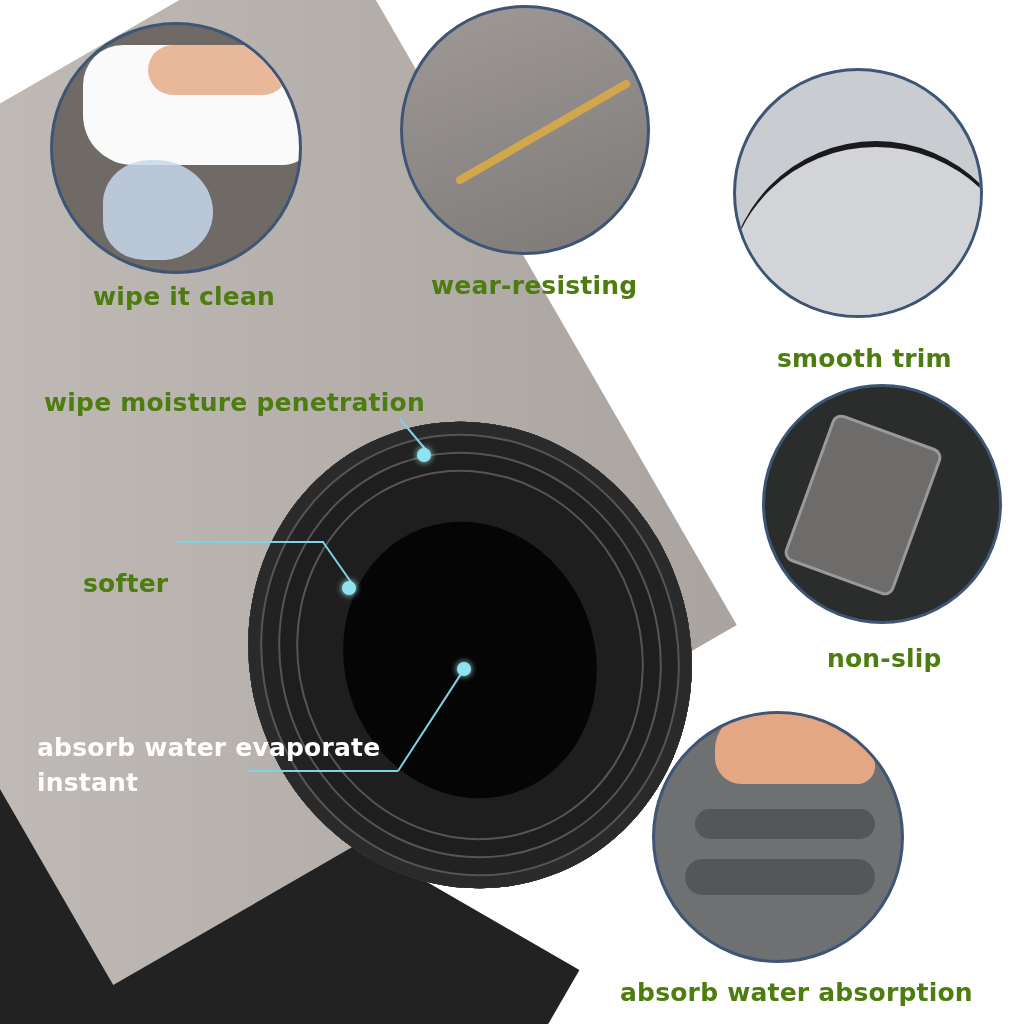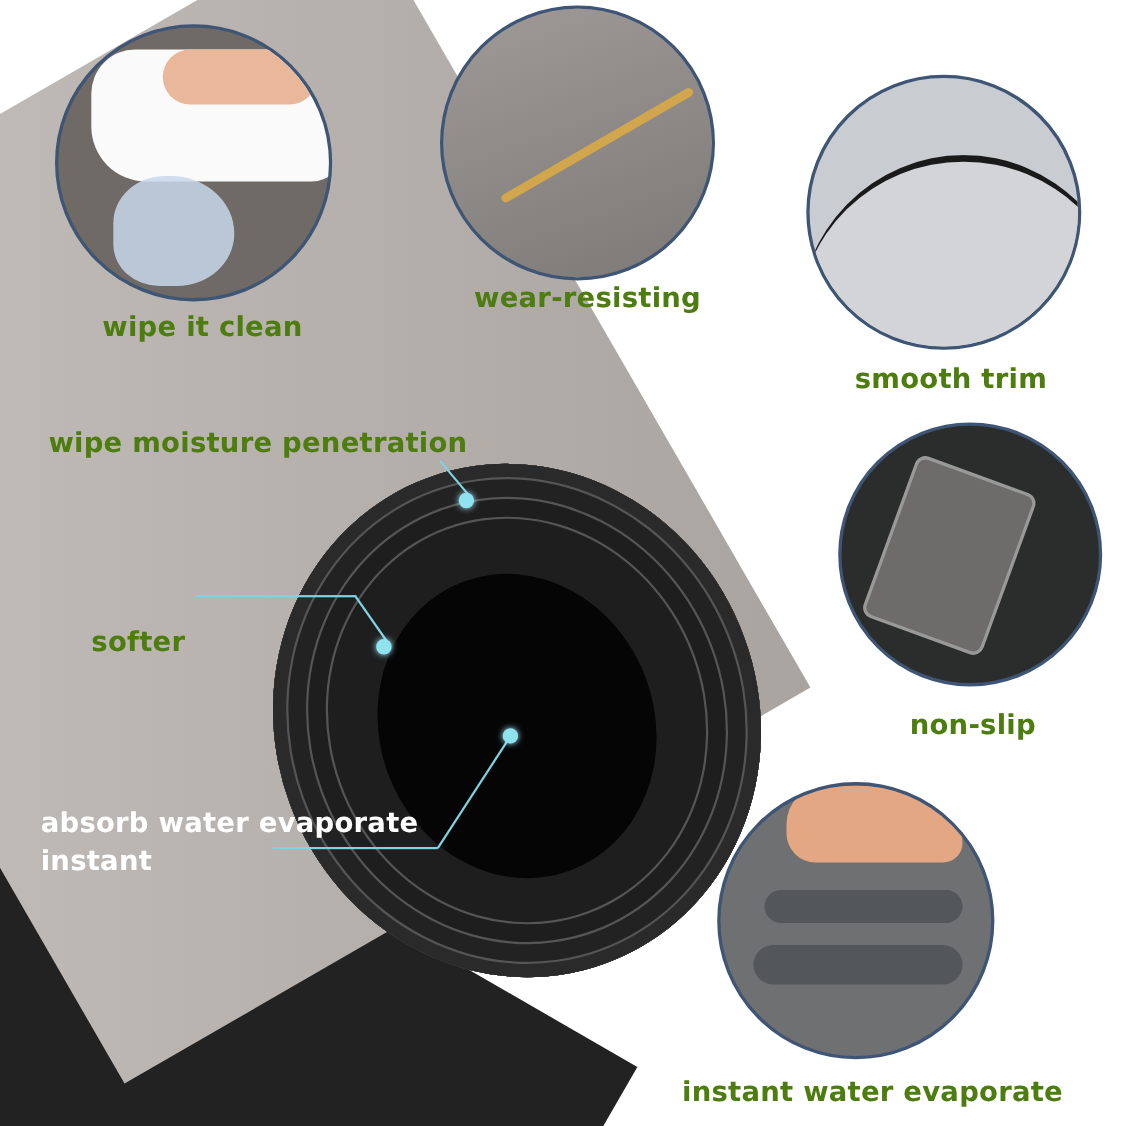--- a/index.html
+++ b/index.html
@@ -22,38 +22,38 @@
 <div class="circle" style="left:50px;top:22px;width:252px;height:252px;background:#6f6a66;">
   <div class="abs" style="left:30px;top:20px;width:230px;height:120px;background:#fafafa;border-radius:40px 60px 30px 50px;"></div>
   <div class="abs" style="left:95px;top:20px;width:140px;height:50px;background:#e9b89a;border-radius:30px;"></div>
   <div class="abs" style="left:50px;top:135px;width:110px;height:100px;background:rgba(200,215,235,0.85);border-radius:45% 55% 50% 40%;"></div>
 </div>
 <div class="lbl" style="left:93px;top:282px;">wipe it clean</div>
 
 <div class="circle" style="left:400px;top:5px;width:250px;height:250px;background:linear-gradient(160deg,#9f9a97,#7d7976);">
   <div class="abs" style="left:40px;top:120px;width:200px;height:8px;background:#d1a64c;border-radius:4px;transform:rotate(-30deg);"></div>
 </div>
-<div class="lbl" style="left:431px;top:256px;">wear-resisting</div>
+<div class="lbl" style="left:431px;top:271px;">wear-resisting</div>
 
 <div class="circle" style="left:733px;top:68px;width:250px;height:250px;background:#c9ccd0;">
   <div class="abs" style="left:-10px;top:70px;width:300px;height:300px;border-radius:50%;border-top:6px solid #1a1a1a;background:#d2d4d7;"></div>
 </div>
-<div class="lbl" style="left:777px;top:330px;">smooth trim</div>
+<div class="lbl" style="left:777px;top:344px;">smooth trim</div>
 
 <div class="circle" style="left:762px;top:384px;width:240px;height:240px;background:#2a2d2c;">
   <div class="abs" style="left:40px;top:40px;width:110px;height:150px;background:#6d6c6a;border-radius:10px;transform:rotate(20deg);border:3px solid #999;"></div>
 </div>
 <div class="lbl" style="left:827px;top:644px;">non-slip</div>
 
 <div class="circle" style="left:652px;top:711px;width:252px;height:252px;background:#6e7072;">
   <div class="abs" style="left:60px;top:0;width:160px;height:70px;background:#e3a784;border-radius:40px 60px 20px 30px;"></div>
   <div class="abs" style="left:40px;top:95px;width:180px;height:30px;background:#545759;border-radius:20px;"></div>
   <div class="abs" style="left:30px;top:145px;width:190px;height:36px;background:#545759;border-radius:20px;"></div>
 </div>
-<div class="lbl" style="left:620px;top:978px;">instant water evaporate</div>
+<div class="lbl" style="left:620px;top:978px;">absorb water absorption</div>
 
 <div class="lbl" style="left:44px;top:388px;">wipe moisture penetration</div>
 <div class="line" style="left:400px;top:418px;width:46px;transform:rotate(50deg);"></div>
 <div class="dot" style="left:417px;top:448px;"></div>
 
 <div class="lbl" style="left:83px;top:525px;margin-top:44px;">softer</div>
 <div class="line" style="left:178px;top:541px;width:146px;"></div>
 <div class="line" style="left:323px;top:541px;width:50px;transform:rotate(55deg);"></div>
 <div class="dot" style="left:342px;top:581px;"></div>
 

